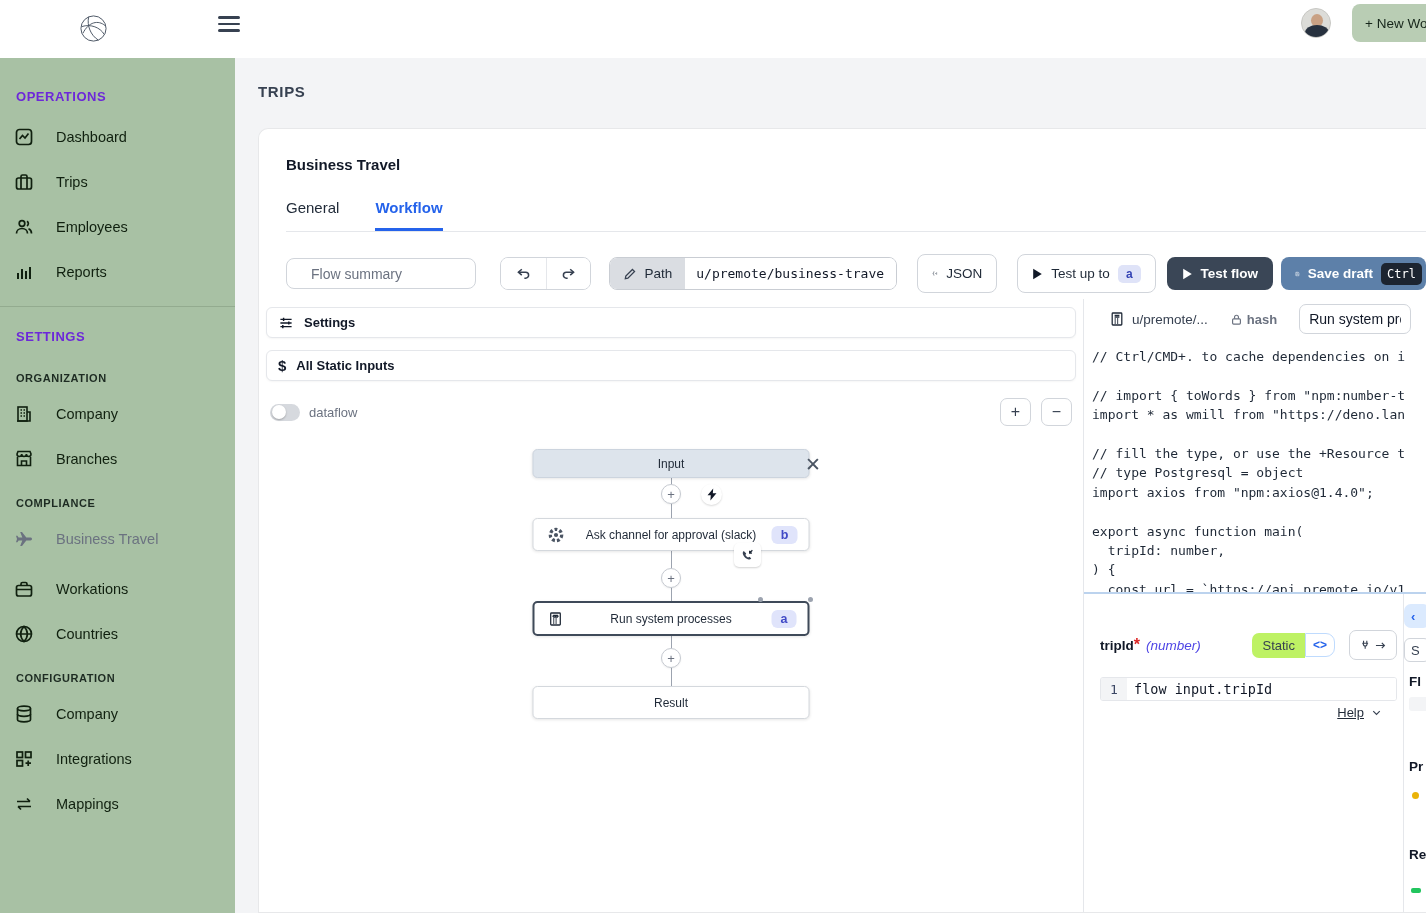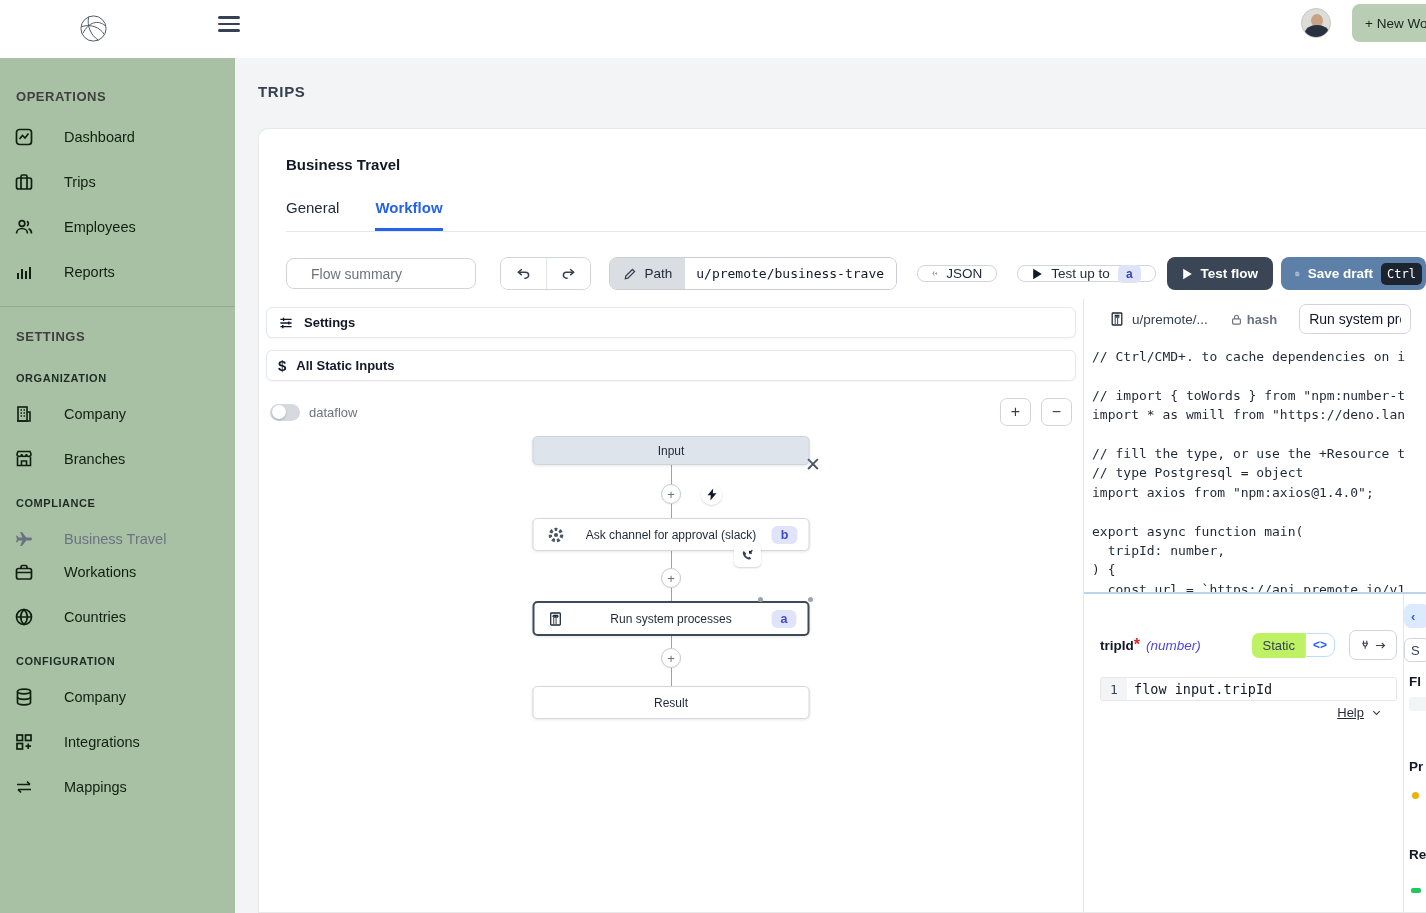--- a/index.html
+++ b/index.html
@@ -13,23 +13,23 @@
   .avatar { position:absolute; left:1301px; top:8px; width:30px; height:30px; border-radius:50%; background:#dcdcd8; overflow:hidden; border:1px solid #c8c8c4; }
   .avatar .head { position:absolute; left:9px; top:5px; width:12px; height:13px; border-radius:50%; background:#c9a184; }
   .avatar .body { position:absolute; left:3px; top:16px; width:24px; height:16px; border-radius:50% 50% 0 0; background:#27313f; }
   .new-wf-btn { position:absolute; left:1352px; top:4px; width:110px; height:38px; background:#b9cdb4; color:#16251a; border:none; border-radius:8px; font-size:13.5px; font-family:"Liberation Sans",sans-serif; text-align:left; padding-left:13px; white-space:nowrap; cursor:pointer; }
 
   
   .frame { display:flex; height:855px; }
 
   
   .sidebar { width:235px; background:#a8c1a4; height:100%; padding-top:31px; flex-shrink:0; }
-  .sb-heading { font-size:13px; font-weight:bold; color:#404040; letter-spacing:0.04em; padding-left:16px; }
+  .sb-heading { font-size:13px; font-weight:bold; color:#6d28d9; letter-spacing:0.04em; padding-left:16px; }
   .sb-subheading { font-size:11px; font-weight:bold; color:#1d2b22; letter-spacing:0.05em; padding-left:16px; }
-  .sb-item { display:flex; align-items:center; gap:30px; padding-left:14px; height:24px; font-size:14.5px; color:#10200f; cursor:pointer; }
+  .sb-item { display:flex; align-items:center; gap:22px; padding-left:14px; height:24px; font-size:14.5px; color:#10200f; cursor:pointer; }
   .sb-item svg { flex-shrink:0; }
   .sb-item.active { color:#6b7280; }
   .sb-divider { border-top:1px solid #93ab8f; margin:22px 0 0 0; }
 
   
   .main { flex:1; background:#f3f4f6; position:relative; overflow:hidden; }
   .breadcrumb { position:absolute; left:23px; top:25px; font-size:15px; font-weight:bold; letter-spacing:0.045em; color:#374151; }
   .card { position:absolute; left:23px; top:70px; right:0; bottom:0; background:#fff; border:1px solid #e7e8ea; border-right:none; border-radius:10px 0 0 0; overflow:hidden; }
 
   .card-title { margin:27px 0 0 27px; font-size:15px; font-weight:bold; color:#111827; }
@@ -40,21 +40,21 @@
   
   .wf-toolbar { display:flex; align-items:center; margin:25px 0 0 27px; height:33px; white-space:nowrap; }
   .flow-summary { width:190px; height:31px; border:1px solid #d1d5db; border-radius:8px; padding:0 24px; font-size:14px; color:#111827; font-family:"Liberation Sans",sans-serif; background:#fff; }
   .flow-summary::placeholder { color:#6b7280; }
   .undo-group { display:flex; margin-left:24px; border:1px solid #d1d5db; border-radius:8px; overflow:hidden; background:#fff; }
   .undo-group button { width:48px; height:31px; background:#fff; border:none; cursor:pointer; display:flex; align-items:center; justify-content:center; }
   .undo-group button + button { border-left:1px solid #e5e7eb; }
   .path-group { display:flex; margin-left:18px; border:1px solid #c9cdd3; border-radius:8px; overflow:hidden; height:33px; }
   .path-chip { display:flex; align-items:center; gap:7px; background:#dadde2; padding:0 13px; font-size:13.5px; color:#1f2937; cursor:pointer; }
   .path-input { width:232px; border:none; outline:none; padding:0 11px; font-family:"DejaVu Sans Mono",monospace; font-size:13px; color:#111827; background:#fff; }
-  .btn-plain { display:flex; align-items:center; gap:8px; background:#fff; border:1px solid #d1d5db; border-radius:8px; height:17px; padding:0 14px; font-size:13.5px; color:#1f2937; cursor:pointer; font-family:"Liberation Sans",sans-serif; }
+  .btn-plain { display:flex; align-items:center; gap:8px; background:#fff; border:1px solid #d1d5db; border-radius:8px; height:39px; padding:0 14px; font-size:13.5px; color:#1f2937; cursor:pointer; font-family:"Liberation Sans",sans-serif; }
   .json-btn { margin-left:20px; width:80px; justify-content:center; }
   .testupto-btn { margin-left:20px; }
   .mini-badge { background:#dfe3f8; color:#3544b4; font-weight:bold; font-size:12px; border-radius:5px; padding:2px 8px; }
   .testflow-btn { margin-left:11px; display:flex; align-items:center; gap:8px; background:#3a4656; color:#fff; font-weight:bold; font-size:13.5px; border:none; border-radius:8px; height:33px; padding:0 15px; cursor:pointer; font-family:"Liberation Sans",sans-serif; }
   .save-btn { margin-left:8px; display:flex; align-items:center; gap:8px; background:#5d80a9; color:#fff; font-weight:bold; font-size:13.5px; border:none; border-radius:8px; height:33px; padding:0 4px 0 14px; cursor:pointer; min-width:140px; font-family:"Liberation Sans",sans-serif; }
   .kbd { background:#1c2430; color:#fff; font-family:"DejaVu Sans Mono",monospace; font-size:12px; border-radius:5px; padding:4px 6px; font-weight:normal; }
 
   
   .split { display:flex; margin-top:9px; height:618px; }
   .flow-col { flex:1; position:relative; }
@@ -64,21 +64,21 @@
   .toggle { width:30px; height:17px; border-radius:9px; background:#d6d9de; position:relative; cursor:pointer; }
   .toggle .knob { position:absolute; left:1.5px; top:1.5px; width:14px; height:14px; background:#fff; border-radius:50%; box-shadow:0 1px 2px rgba(0,0,0,0.25); }
   .dataflow-label { margin-left:9px; font-size:13px; color:#6b7280; }
   .zoom-btns { margin-left:auto; display:flex; gap:10px; }
   .zoom-btn { width:31px; height:28px; background:#fff; border:1px solid #d1d5db; border-radius:7px; font-size:16px; color:#374151; cursor:pointer; }
 
   
   .canvas { position:relative; height:470px; margin-top:5px; }
   .vline { position:absolute; left:50%; top:20px; width:1px; height:250px; background:#9ca3af; }
   .node { position:absolute; left:50%; transform:translateX(-50%); width:277px; background:#fff; border:1px solid #d4d8dd; border-radius:5px; box-shadow:0 1px 3px rgba(0,0,0,0.10); display:flex; align-items:center; justify-content:center; font-size:12px; color:#1f2937; cursor:pointer; }
-  .node-input { top:5px; height:29px; background:#dde4ec; border-color:#ccd4de; }
+  .node-input { top:18px; height:29px; background:#dde4ec; border-color:#ccd4de; }
   .node-slack { top:87px; height:33px; }
   .node-run { top:170px; height:35px; border:2px solid #3f4a59; }
   .node-result { top:255px; height:33px; }
   .node .n-icon { position:absolute; left:13px; top:50%; transform:translateY(-50%); }
   .node-badge { position:absolute; right:11px; top:50%; transform:translateY(-50%); background:#e0e4fb; color:#4049c6; font-weight:bold; font-size:12.5px; border-radius:6px; padding:2px 9px; }
   .close-x { position:absolute; left:calc(50% + 134px); top:24px; font-size:19px; color:#4b5563; cursor:pointer; line-height:1; }
   .connector { position:absolute; left:50%; transform:translate(-50%,-50%); width:20px; height:20px; background:#fff; border:1px solid #c6cad1; border-radius:50%; color:#6b7280; font-size:13px; display:flex; align-items:center; justify-content:center; cursor:pointer; box-shadow:0 1px 2px rgba(0,0,0,0.06); }
   .c1 { top:63px; } .c2 { top:147px; } .c3 { top:227px; }
   .bolt-circle { position:absolute; left:calc(50% + 30px); top:53px; width:21px; height:21px; background:#fff; border-radius:50%; box-shadow:0 1px 2px rgba(0,0,0,0.15); display:flex; align-items:center; justify-content:center; cursor:pointer; }
   .phone-chip { position:absolute; left:calc(50% + 63px); top:112px; width:27px; height:24px; background:#fff; border-radius:5px; box-shadow:0 1px 2px rgba(0,0,0,0.18); display:flex; align-items:center; justify-content:center; }
@@ -198,21 +198,21 @@
     </div>
 
     <div class="sb-subheading" style="margin-top:26px">COMPLIANCE</div>
 
     <div class="sb-item active" style="margin-top:18px">
       <svg width="20" height="20" viewBox="0 0 20 20" fill="#6b7280">
           <path d="M18 10 c0-0.8-0.7-1.4-1.5-1.4 h-4.2 L8 3 H6.2 l2.1 5.6 H4.6 L3.4 6.8 H2 l1 3.2 -1 3.2 h1.4 l1.2-1.8 h3.7 L6.2 17 H8 l4.3-5.6 h4.2 c0.8 0 1.5-0.6 1.5-1.4 Z"></path>
         </svg>
       <span>Business Travel</span>
     </div>
-    <div class="sb-item" style="margin-top:9px">
+    <div class="sb-item" style="margin-top:26px">
       <svg width="20" height="20" viewBox="0 0 20 20" fill="none" stroke="#10200f" stroke-width="1.7">
           <rect x="2.5" y="6.5" width="15" height="10.5" rx="2"></rect>
           <path d="M7 6.5 V5 a1.5 1.5 0 0 1 1.5-1.5 h3 A1.5 1.5 0 0 1 13 5 v1.5 M2.5 10.5 h15"></path>
         </svg>
       <span>Workations</span>
     </div>
     <div class="sb-item" style="margin-top:21px">
       <svg width="20" height="20" viewBox="0 0 20 20" fill="none" stroke="#10200f" stroke-width="1.7">
           <circle cx="10" cy="10" r="7.5"></circle>
           <path d="M2.5 10 h15 M10 2.5 c-4.5 4.5-4.5 10.5 0 15 c4.5-4.5 4.5-10.5 0-15 Z"></path>

